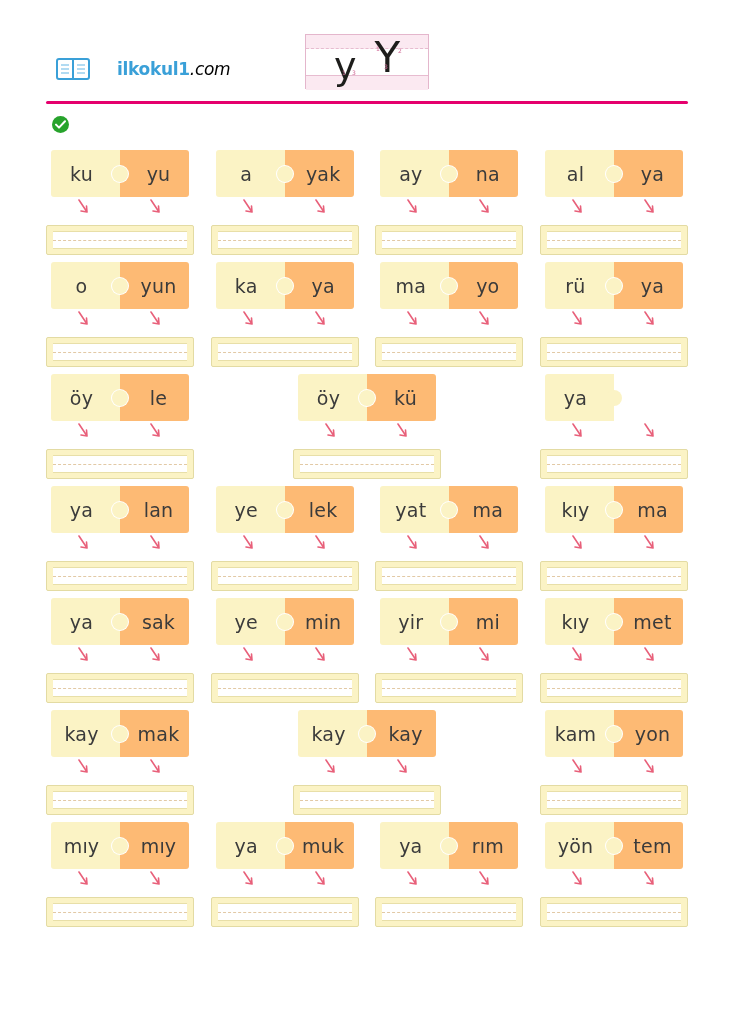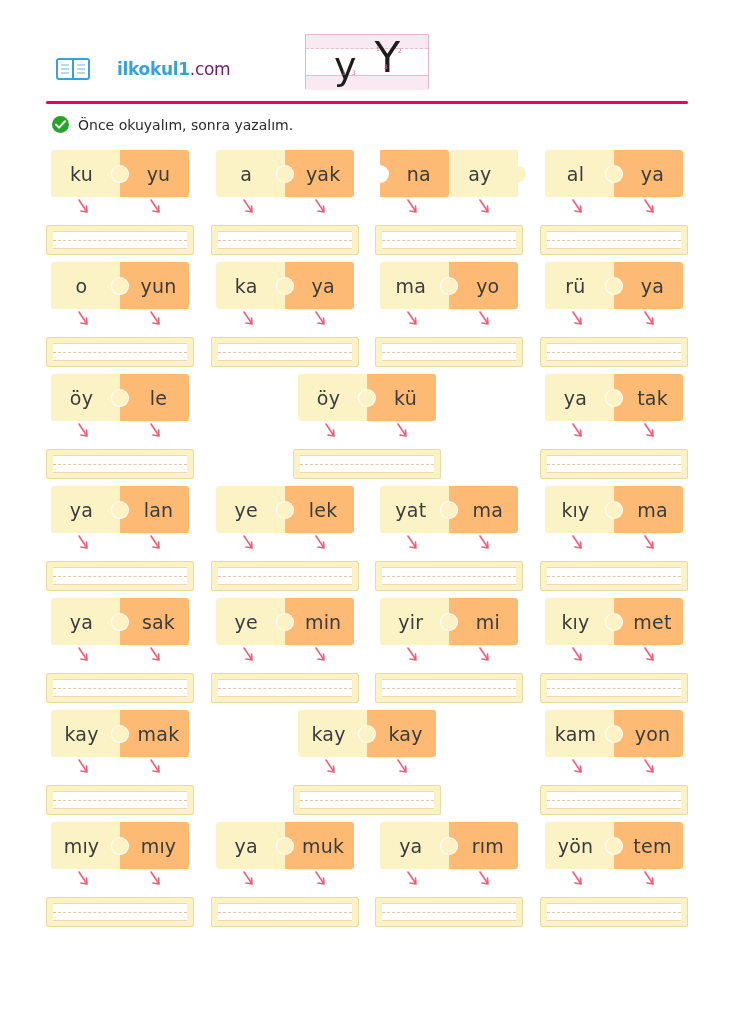--- a/index.html
+++ b/index.html
@@ -41,21 +41,21 @@
     width: 34px;
     height: 26px;
     position: relative;
   }
   .logo-text {
     font-family: "DejaVu Sans", sans-serif;
     font-size: 17px;
     letter-spacing: -0.3px;
   }
   .logo-text .blue { color: #3aa0d8; font-weight: 600; margin-left: 20px; }
-  .logo-text .grey { color: #701a75; font-weight: 400; }
+  .logo-text .grey { color: #000000; font-weight: 400; font-style: italic; }
 
   
   .letter-box {
     position: absolute;
     left: 305px;
     top: 34px;
     width: 124px;
     height: 55px;
     border: 1px solid #e4b6cc;
     background: #fdf4f8;
@@ -298,21 +298,20 @@
 
     <div class="pink-rule"></div>
   </div>
 
   <div class="instruction">
     <span class="check-badge">
       <svg width="11" height="9" viewBox="0 0 11 9">
         <polyline points="1,4.6 4,7.6 10,1.2" fill="none" stroke="#ffffff" stroke-width="2" stroke-linecap="round" stroke-linejoin="round"></polyline>
       </svg>
     </span>
-    <span class="instruction-text">Önce okuyalım, sonra yazalım.</span>
   </div>
 
   <div class="grid">
 
     <div class="row">
       <div class="cell">
         <div class="puzzle">
           <div class="piece left">ku</div>
           <div class="piece right">yu</div>
         </div>
@@ -344,22 +343,22 @@
               </svg></span>
         </div>
         <div class="writeline">
             <div class="inner">
               <div class="dash"></div>
             </div>
           </div>
       </div>
       <div class="cell">
         <div class="puzzle">
+          <div class="piece left">ay</div>
           <div class="piece right">na</div>
-          <div class="piece left">ay</div>
         </div>
         <div class="arrows">
           <span class="arrow a1"><svg width="18" height="22" viewBox="0 0 18 22">
                 <path d="M4 1 L12 13 M12 13 L6 12 M12 13 L11.5 7" fill="none" stroke="#e8607a" stroke-width="1.6" stroke-linecap="round"></path>
               </svg></span>
           <span class="arrow a2"><svg width="18" height="22" viewBox="0 0 18 22">
                 <path d="M4 1 L12 13 M12 13 L6 12 M12 13 L11.5 7" fill="none" stroke="#e8607a" stroke-width="1.6" stroke-linecap="round"></path>
               </svg></span>
         </div>
         <div class="writeline">
@@ -503,21 +502,20 @@
         </div>
         <div class="writeline">
             <div class="inner">
               <div class="dash"></div>
             </div>
           </div>
       </div>
       <div class="cell">
         <div class="puzzle">
           <div class="piece left">ya</div>
-          <div class="piece right">tak</div>
         </div>
         <div class="arrows">
           <span class="arrow a1"><svg width="18" height="22" viewBox="0 0 18 22">
                 <path d="M4 1 L12 13 M12 13 L6 12 M12 13 L11.5 7" fill="none" stroke="#e8607a" stroke-width="1.6" stroke-linecap="round"></path>
               </svg></span>
           <span class="arrow a2"><svg width="18" height="22" viewBox="0 0 18 22">
                 <path d="M4 1 L12 13 M12 13 L6 12 M12 13 L11.5 7" fill="none" stroke="#e8607a" stroke-width="1.6" stroke-linecap="round"></path>
               </svg></span>
         </div>
         <div class="writeline">

